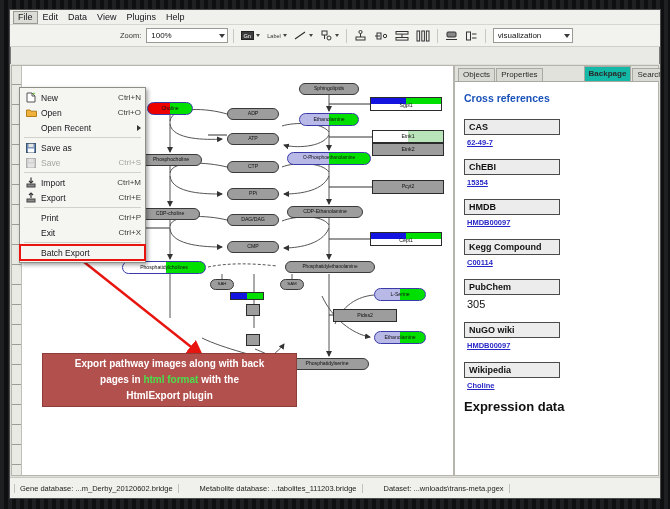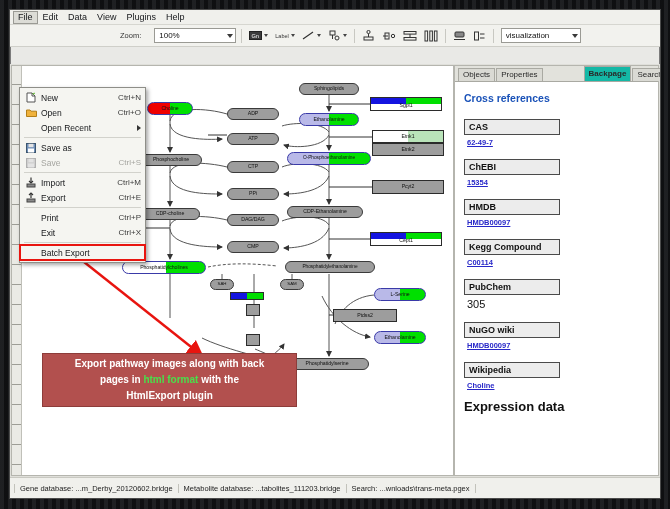--- a/index.html
+++ b/index.html
@@ -27,21 +27,21 @@
   #titlebar .tb-text{white-space:nowrap;overflow:hidden;text-overflow:ellipsis;}
   
   #menubar{height:14px;background:#f0f0ec;border-bottom:1px solid #d6d6d0;
     display:flex;align-items:center;padding-left:3px;font-size:9px;color:#16181c;}
   #menubar .mi{padding:1px 5px;line-height:11px;}
   #menubar .mi.active{background:#dcdcd6;border:1px solid #9a9a94;padding:0px 4px;}
   
   #toolbar{height:21px;background:#f2f2ee;border-bottom:1px solid #cfcfc9;
     display:flex;align-items:center;gap:3px;padding-left:110px;font-size:8px;color:#222;}
   .tbsep{width:1px;height:14px;background:#c8c8c2;margin:0 2px;}
-  .zoomlbl{font-size:7.5px;color:#333;margin-right:10px;}
+  .zoomlbl{font-size:7.5px;color:#333;margin-right:2px;}
   .combo{display:flex;align-items:center;justify-content:space-between;
     background:#fff;border:1px solid #9a9a94;height:13px;font-size:8px;
     padding:0 2px 0 4px;color:#111;}
   .combo .cv{white-space:nowrap;overflow:hidden;}
   .caret{width:0;height:0;border-left:3px solid transparent;border-right:3px solid transparent;
     border-top:4px solid #3a3a3a;margin-left:3px;flex:none;}
   .tbtn{display:flex;align-items:center;gap:2px;padding:1px 2px;}
   .tbtn .gl{display:flex;align-items:center;justify-content:center;color:#2e2e2e;}
   .minicaret{width:0;height:0;border-left:2.5px solid transparent;border-right:2.5px solid transparent;border-top:3.5px solid #444;}
   
@@ -65,21 +65,21 @@
   .bp-title{color:#1a52b8;font-weight:bold;font-size:10.5px;margin:4px 0 12px;}
   .bp-hdr{background:#ececec;border:1px solid #4a4a4a;font-weight:bold;font-size:9px;
     color:#111;padding:2px 4px;display:inline-block;min-width:86px;margin-bottom:3px;}
   .bp-link{color:#2727c8;text-decoration:underline;font-size:7.5px;display:block;
     margin:0 0 9px 3px;font-weight:bold;}
   .bp-val{color:#111;font-size:11px;display:block;margin:0 0 9px 3px;}
   .bp-foot{font-weight:bold;font-size:13px;color:#111;margin-top:2px;}
   
   #statusbar{position:absolute;left:0;right:0;bottom:0;height:20px;background:#f0f0ec;
     border-top:1px solid #c9c9c2;display:flex;align-items:center;font-size:7.5px;color:#222;
-    padding-left:4px;gap:0;white-space:nowrap;overflow:hidden;}
+    padding-left:4px;gap:16px;white-space:nowrap;overflow:hidden;}
   #statusbar .sbseg{padding:0 5px;border-right:1px solid #c2c2bb;}
   #statusbar .sbseg:first-child{border-left:1px solid #c2c2bb;}
   
   #filemenu{position:absolute;left:9px;top:77px;width:125px;background:#f5f5f1;
     border:1px solid #8e8e88;box-shadow:2px 2px 4px rgba(0,0,0,.35);z-index:40;
     font-size:8.5px;color:#15171a;padding:2px 0;}
   #filemenu .row{display:flex;align-items:center;height:15px;padding:0 4px;}
   #filemenu .ic{width:14px;flex:none;display:flex;align-items:center;justify-content:center;}
   #filemenu .lb{flex:1 1 auto;padding-left:3px;}
   #filemenu .ac{color:#3b3b3b;font-size:8px;padding-left:6px;}
@@ -496,21 +496,21 @@
           <a class="bp-link" href="#">Choline</a>
 
           <div class="bp-foot">Expression data</div>
         </div>
       </div>
     </div>
 
     <div id="statusbar">
       <span class="sbseg">Gene database: ...m_Derby_20120602.bridge</span>
       <span class="sbseg">Metabolite database: ...tabolites_111203.bridge</span>
-      <span class="sbseg">Search: ...wnloads\trans-meta.pgex</span>
+      <span class="sbseg">Dataset: ...wnloads\trans-meta.pgex</span>
     </div>
 
     <div id="filemenu">
       <div class="row">
         <span class="ic">
           <svg width="10" height="11" viewBox="0 0 10 11">
               <path d="M1 1 h5 l3 3 v6 h-8 z" fill="#fff" stroke="#555"></path>
               <path d="M6 1 v3 h3" fill="none" stroke="#555"></path>
               <path d="M6.5 1.5 l2 -1 l.6 1.2 l-2 1z" fill="#74c24a"></path>
             </svg>

